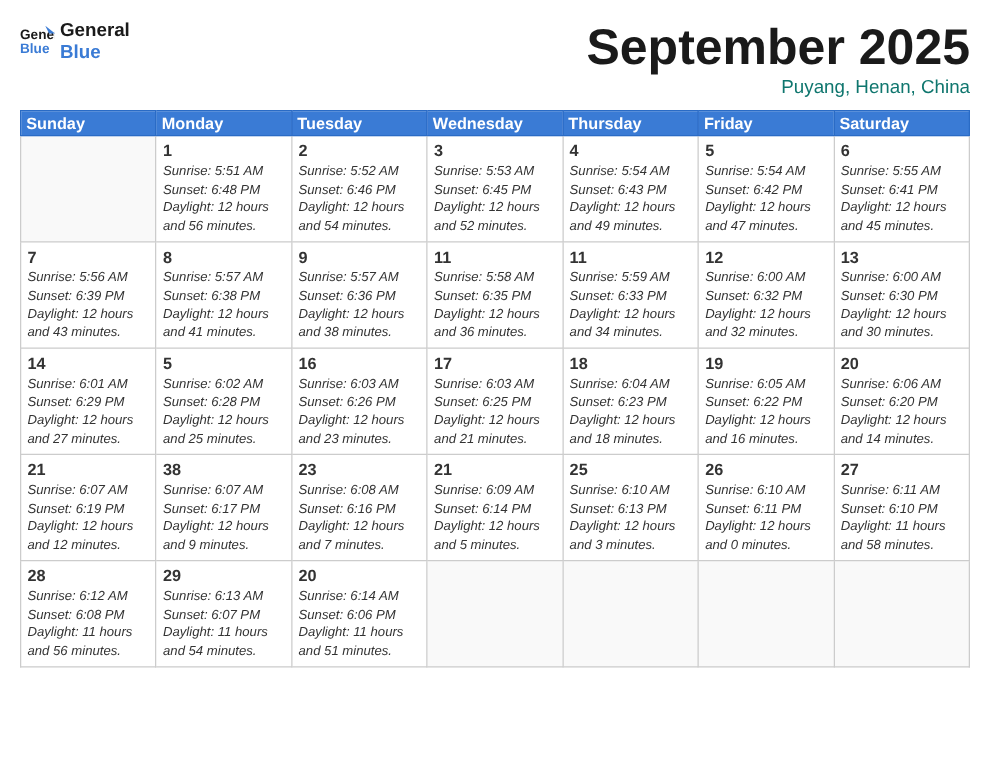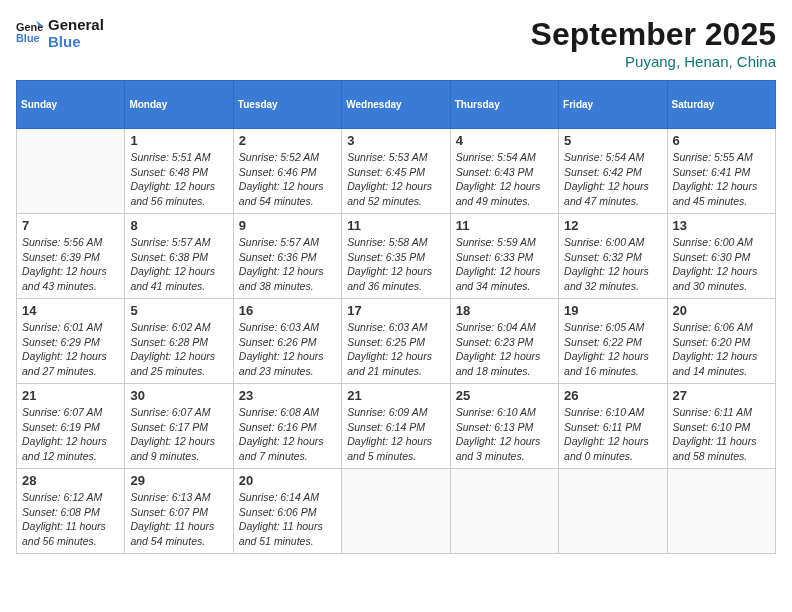--- a/index.html
+++ b/index.html
@@ -22,40 +22,40 @@
       gap: 4px;
     }
     .logo-icon {
       width: 28px;
       height: 28px;
     }
     .title-block {
       text-align: right;
     }
     .month-title {
-      font-size: 32px;
+      font-size: 40px;
       font-weight: bold;
       color: #1a1a1a;
       margin-left: 27px;
     }
     .location {
       font-size: 15px;
       color: #0f766e;
     }
     .calendar {
       width: 100%;
       border-collapse: collapse;
       border: 1px solid #ccc;
     }
     .calendar th {
       background: #3a7bd5;
       color: #fff;
-      font-size: 10px;
+      font-size: 13px;
       font-weight: bold;
-      padding: 18px 4px;
+      padding: 2px 4px;
       text-align: left;
       border: 1px solid #2a6bc5;
     }
     .calendar td {
       vertical-align: top;
       border: 1px solid #ccc;
       padding: 4px 5px;
       width: 108px;
       min-height: 80px;
       background: #fff;
@@ -201,21 +201,21 @@
           <span class="day-number">20</span>
           <div class="day-info">Sunrise: 6:06 AM<br>Sunset: 6:20 PM<br>Daylight: 12 hours and 14 minutes.</div>
         </td>
       </tr>
       <tr class="week-row">
         <td>
           <span class="day-number">21</span>
           <div class="day-info">Sunrise: 6:07 AM<br>Sunset: 6:19 PM<br>Daylight: 12 hours and 12 minutes.</div>
         </td>
         <td>
-          <span class="day-number">30</span>
+          <span class="day-number">38</span>
           <div class="day-info">Sunrise: 6:07 AM<br>Sunset: 6:17 PM<br>Daylight: 12 hours and 9 minutes.</div>
         </td>
         <td>
           <span class="day-number">23</span>
           <div class="day-info">Sunrise: 6:08 AM<br>Sunset: 6:16 PM<br>Daylight: 12 hours and 7 minutes.</div>
         </td>
         <td>
           <span class="day-number">21</span>
           <div class="day-info">Sunrise: 6:09 AM<br>Sunset: 6:14 PM<br>Daylight: 12 hours and 5 minutes.</div>
         </td>

